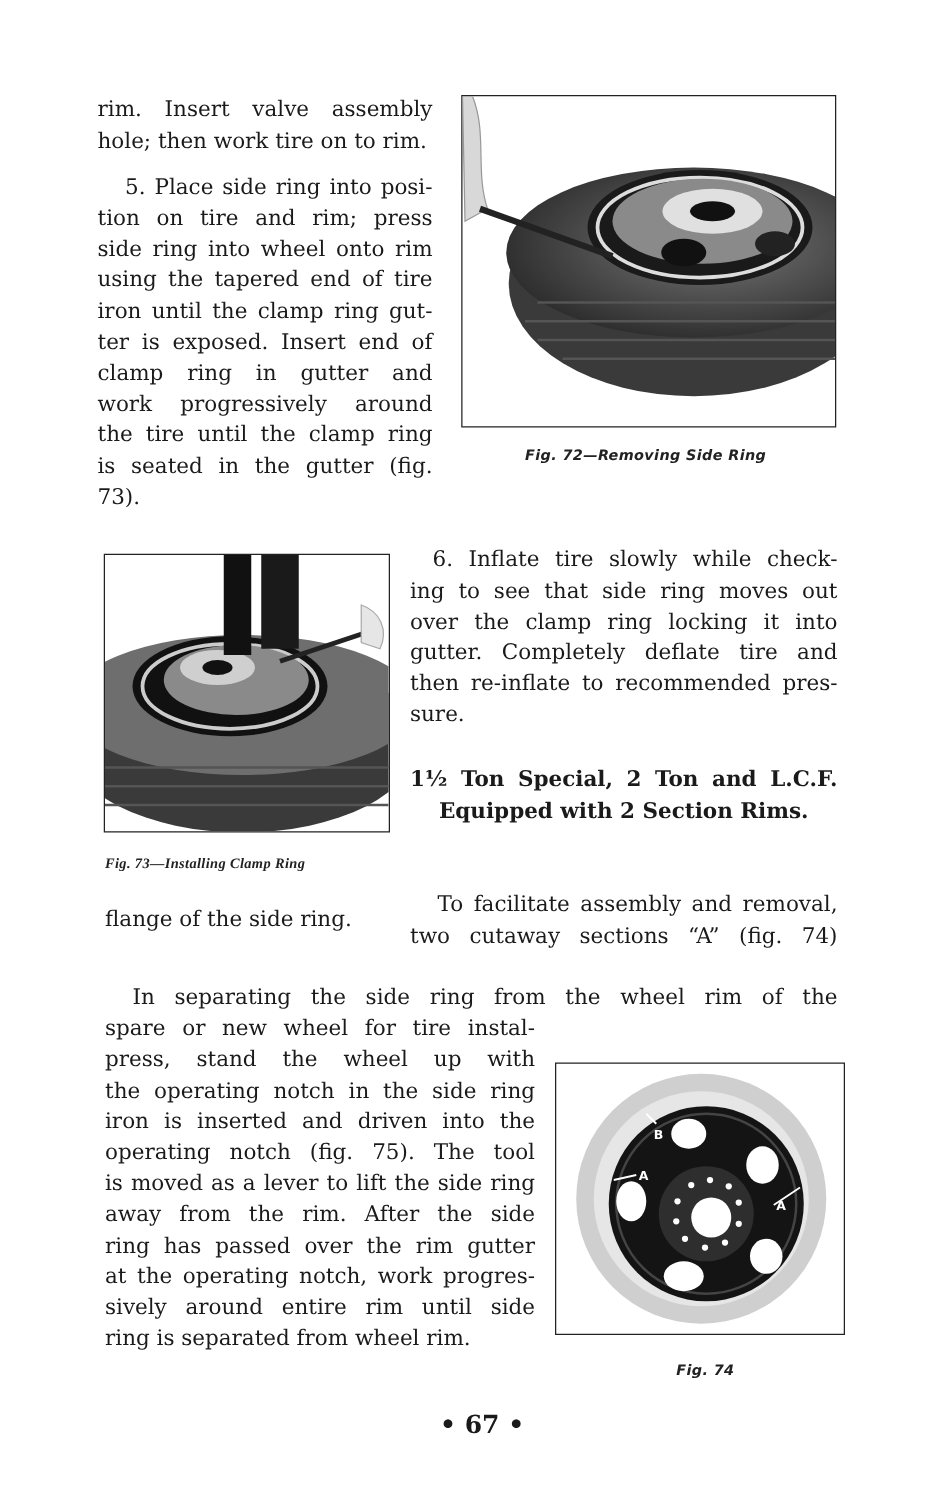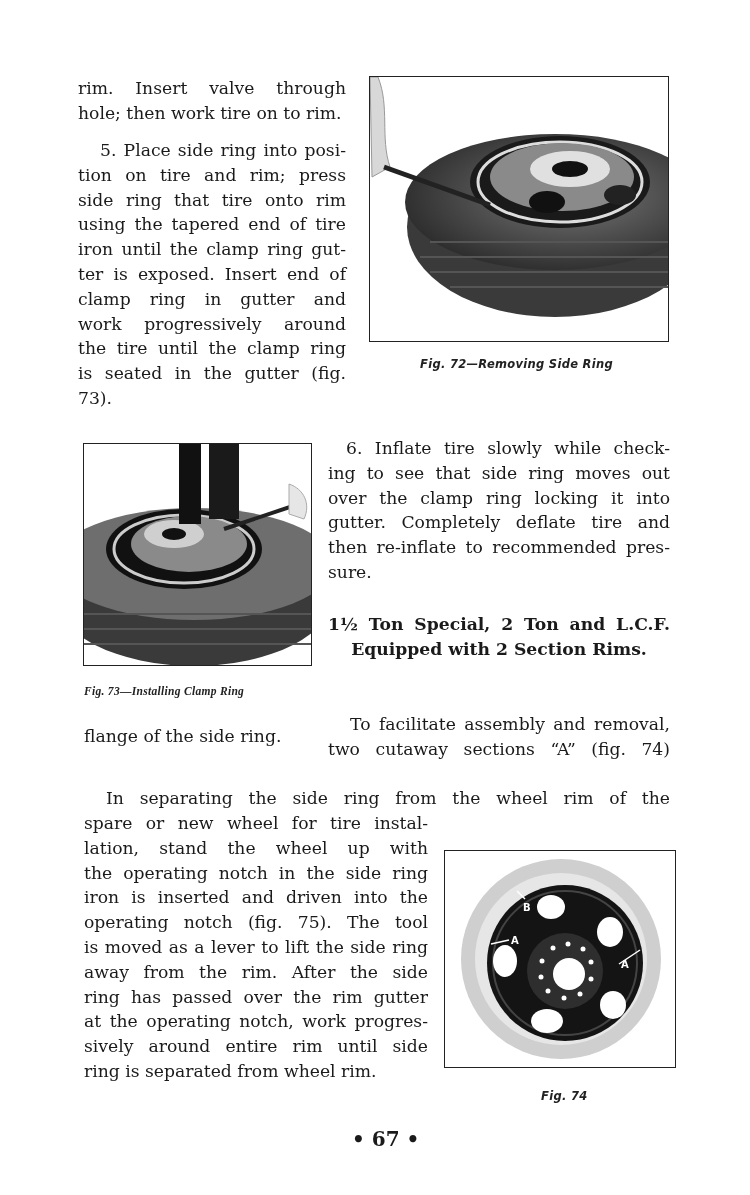--- a/index.html
+++ b/index.html
@@ -13,27 +13,27 @@
   .cap { position: absolute; font-family: "DejaVu Sans", sans-serif; font-weight: bold;
          font-style: italic; font-size: 11.5px; letter-spacing: 0.3px; color: #222; }
   .heading { position: absolute; font-weight: bold; font-size: 17.2px; line-height: 24.8px; text-align: center; }
   .pagenum { position: absolute; font-weight: bold; font-size: 20px; }
   svg { display: block; }
 </style>
 </head>
 <body>
 
 <div class="txt" style="left:78px; top:76px; width:268px;">
-  <span class="line">rim. Insert valve through</span>
+  <span class="line">rim. Insert valve assembly</span>
   <span class="line last">hole; then work tire on to rim.</span>
 </div>
 <div class="txt" style="left:78px; top:138px; width:268px;">
   <span class="line indent" style="padding-left:22px;text-indent:0">5. Place side ring into posi-</span>
   <span class="line">tion on tire and rim; press</span>
-  <span class="line">side ring that tire onto rim</span>
+  <span class="line">side ring into wheel onto rim</span>
   <span class="line">using the tapered end of tire</span>
   <span class="line">iron until the clamp ring gut-</span>
   <span class="line">ter is exposed. Insert end of</span>
   <span class="line">clamp ring in gutter and</span>
   <span class="line">work progressively around</span>
   <span class="line">the tire until the clamp ring</span>
   <span class="line">is seated in the gutter (fig.</span>
   <span class="line last">73).</span>
 </div>
 
@@ -109,21 +109,21 @@
 
 <div class="txt" style="left:84px; top:724px; width:586px;">
   <span class="line last">flange of the side ring.</span>
 </div>
 
 <div class="txt" style="left:84px; top:786px; width:586px;">
   <span class="line" style="padding-left:22px;">In separating the side ring from the wheel rim of the</span>
 </div>
 <div class="txt" style="left:84px; top:811px; width:344px;">
   <span class="line">spare or new wheel for tire instal-</span>
-  <span class="line">lation, stand the wheel up with</span>
+  <span class="line">press, stand the wheel up with</span>
   <span class="line">the operating notch in the side ring</span>
   <span class="line">iron is inserted and driven into the</span>
   <span class="line">operating notch (fig. 75). The tool</span>
   <span class="line">is moved as a lever to lift the side ring</span>
   <span class="line">away from the rim. After the side</span>
   <span class="line">ring has passed over the rim gutter</span>
   <span class="line">at the operating notch, work progres-</span>
   <span class="line">sively around entire rim until side</span>
   <span class="line last">ring is separated from wheel rim.</span>
 </div>

